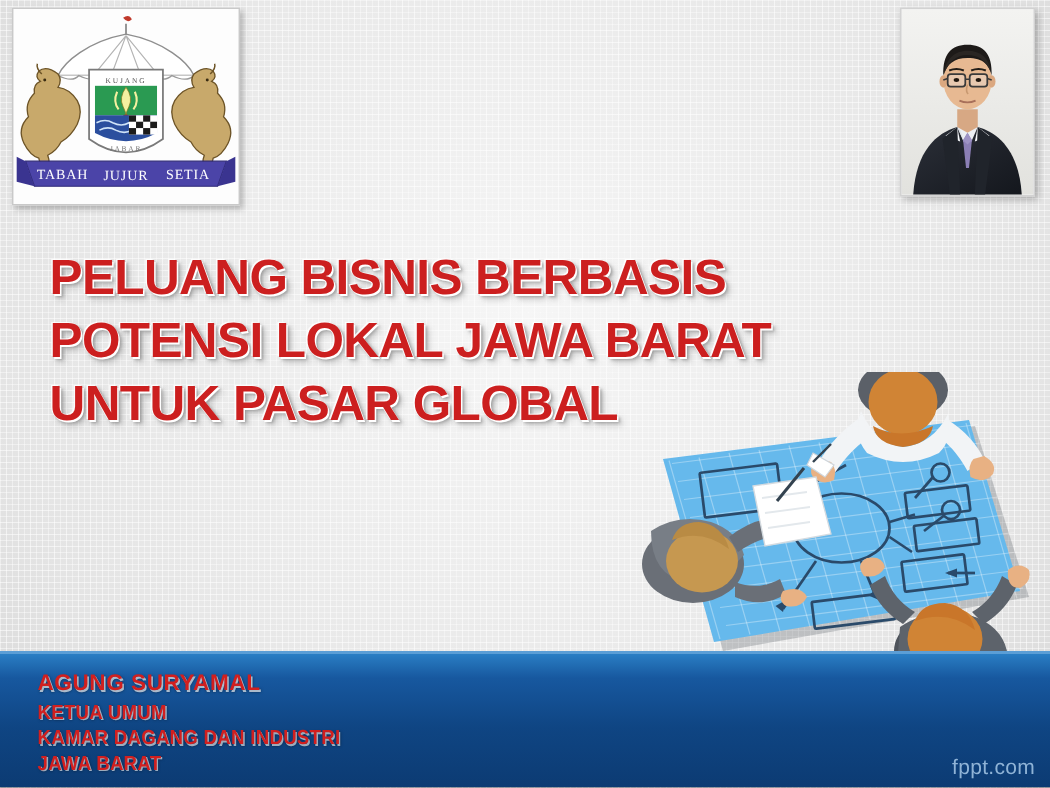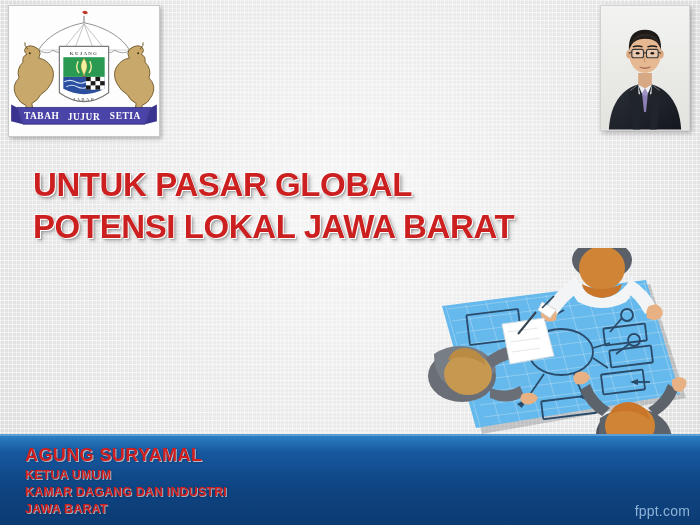--- a/index.html
+++ b/index.html
@@ -25,21 +25,20 @@
 
   
   .emblem-frame {
     position: absolute;
     left: 8px; top: 5px;
     width: 152px; height: 132px;
     background: #fdfdfd;
     border: 1px solid #c9c9c9;
     box-shadow: 2px 2px 4px rgba(0,0,0,0.25);
     box-sizing: border-box;
-    font-weight: bold;
   }
   .emblem-svg { display:block; width: 100%; height: 100%; }
 
   
   .portrait-frame {
     position: absolute;
     left: 600px; top: 5px;
     width: 90px; height: 126px;
     background: #efefef;
     border: 1px solid #d2d2d2;
@@ -84,21 +83,21 @@
     width: 700px; height: 91px;
     background: linear-gradient(to bottom, #2a7ec4 0%, #17589f 18%, #0f4583 55%, #0c3b73 100%);
     border-top: 2px solid #5b9ed6;
     box-sizing: border-box;
   }
   .banner-text {
     position: absolute;
     left: 25px; top: 9px;
   }
   .banner-name {
-    font-size: 18px;
+    font-size: 15px;
     font-weight: bold;
     color: #d11f1f;
     letter-spacing: 0.4px;
     line-height: 21px;
     text-shadow: 1px 1px 0 rgba(255,255,255,0.65), 1px 1px 2px rgba(0,0,0,0.5);
   }
   .banner-sub {
     font-size: 13.5px;
     font-weight: bold;
     color: #d11f1f;
@@ -225,22 +224,23 @@
 
       <path d="M38 80 L30 86 L40 90 Z" fill="#f5f7fa"></path>
       <path d="M52 80 L60 86 L50 90 Z" fill="#f5f7fa"></path>
 
       <path d="M38 80 L28 88 L33 126 L40 126 Z" fill="#20242b"></path>
       <path d="M52 80 L62 88 L57 126 L50 126 Z" fill="#20242b"></path>
     </svg>
   </div>
 
   <div class="title-block">
+    <div class="title-line">PELUANG BISNIS BERBASIS</div>
+    <div class="title-line">POTENSI LOKAL JAWA BARAT</div>
     <div class="title-line">UNTUK PASAR GLOBAL</div>
-    <div class="title-line">POTENSI LOKAL JAWA BARAT</div>
   </div>
 
   <div class="illus">
     <svg class="illus-svg" viewBox="0 0 276 196">
 
       <path d="M24 62 L226 36 L262 150 L58 186 Z" fill="rgba(40,50,60,0.22)"></path>
 
       <path d="M18 58 L222 32 L256 146 L52 180 Z" fill="#66b9ec"></path>
       <g stroke="rgba(255,255,255,0.33)" stroke-width="0.8">
         <path d="M24 61 L228 35 M28 73 L232 47 M32 85 L236 59 M36 97 L240 71 M40 109 L244 83 M44 121 L248 95 M48 133 L252 107 M52 145 L254 120 M56 157 L256 132 M60 169 L258 144"></path>

